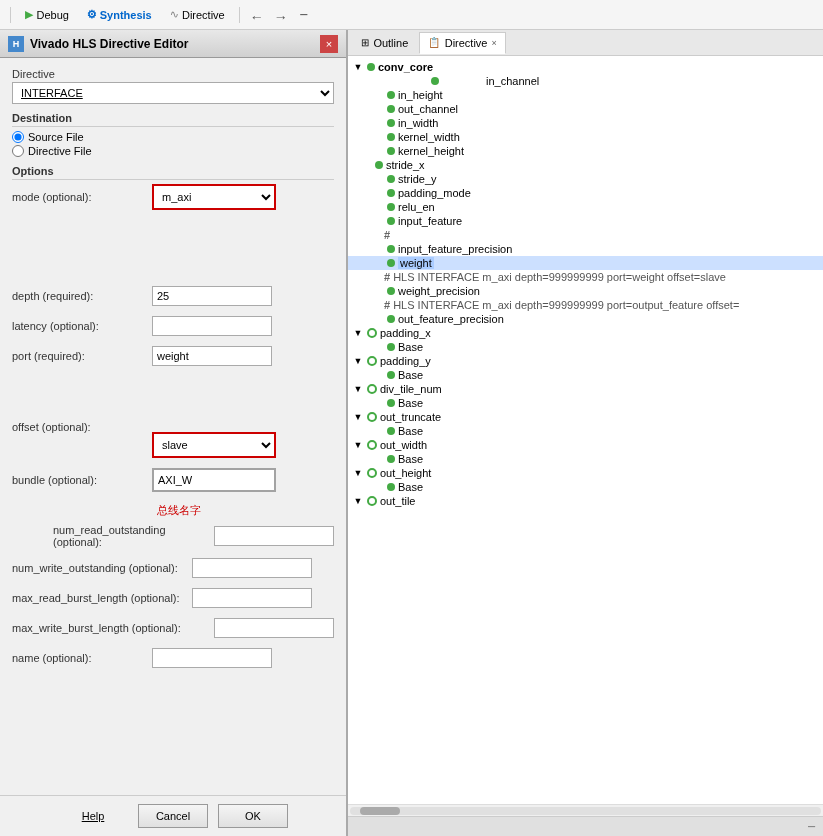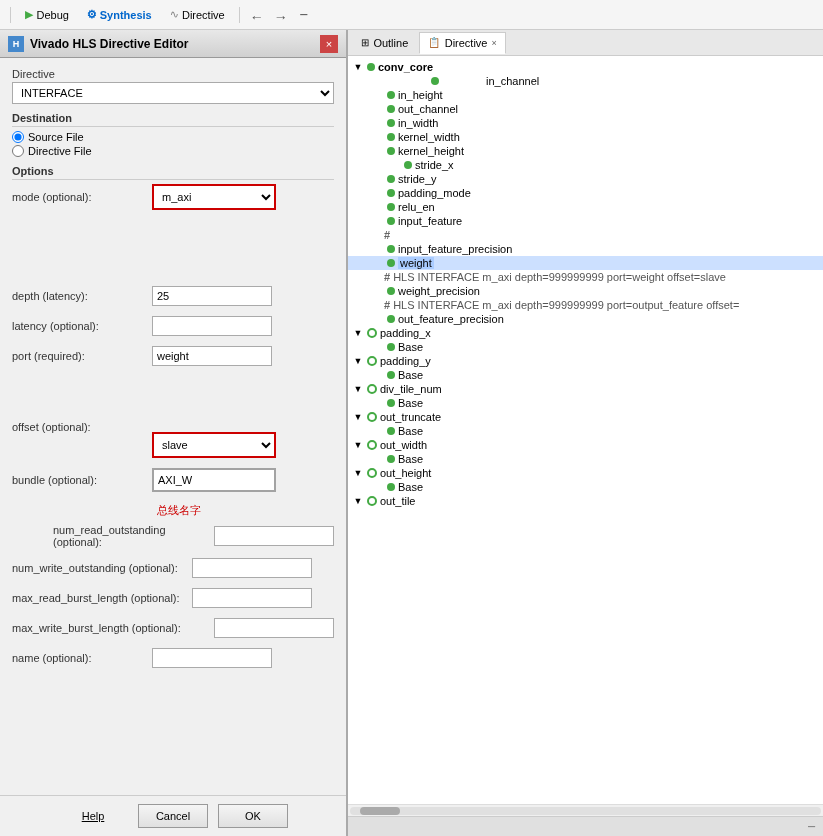--- a/index.html
+++ b/index.html
@@ -116,20 +116,21 @@
       width: 140px;
     }
 
     .select-field {
       width: 100%;
       height: 22px;
       font-size: 11px;
       border: 1px solid #aaa;
       background: white;
       padding: 1px 4px;
+      text-decoration: underline;
     }
 
     .section-title {
       font-size: 11px;
       font-weight: bold;
       color: #333;
       margin: 6px 0 4px 0;
       border-bottom: 1px solid #ccc;
       padding-bottom: 2px;
     }
@@ -414,21 +415,21 @@
               <option>m_axi</option>
               <option>s_axilite</option>
               <option>ap_none</option>
             </select>
           </div>
         </div>
 
         <div style="height:60px;"></div>
 
         <div class="field-row">
-          <span class="field-label-inline">depth (latency):</span>
+          <span class="field-label-inline">depth (required):</span>
           <input type="text" class="input-field" value="25" style="">
         </div>
 
         <div class="field-row">
           <span class="field-label-inline">latency (optional):</span>
           <input type="text" class="input-field" style="">
         </div>
 
         <div class="field-row">
           <span class="field-label-inline">port (required):</span>
@@ -536,21 +537,21 @@
         <div class="tree-item" style="padding-left: 24px;">
           <span style="display: inline-block; width: 12px;"></span>
           <span class="dot-green"></span>
           <span class="tree-item-label">kernel_width</span>
         </div>
         <div class="tree-item" style="padding-left: 24px;">
           <span style="display: inline-block; width: 12px;"></span>
           <span class="dot-green"></span>
           <span class="tree-item-label">kernel_height</span>
         </div>
-        <div class="tree-item" style="padding-left: 41px;">
+        <div class="tree-item" style="padding-left: 12px;">
           <span style="display: inline-block; width: 12px;"></span>
           <span class="dot-green"></span>
           <span class="tree-item-label">stride_x</span>
         </div>
         <div class="tree-item" style="padding-left: 24px;">
           <span style="display: inline-block; width: 12px;"></span>
           <span class="dot-green"></span>
           <span class="tree-item-label">stride_y</span>
         </div>
         <div class="tree-item" style="padding-left: 24px;">

